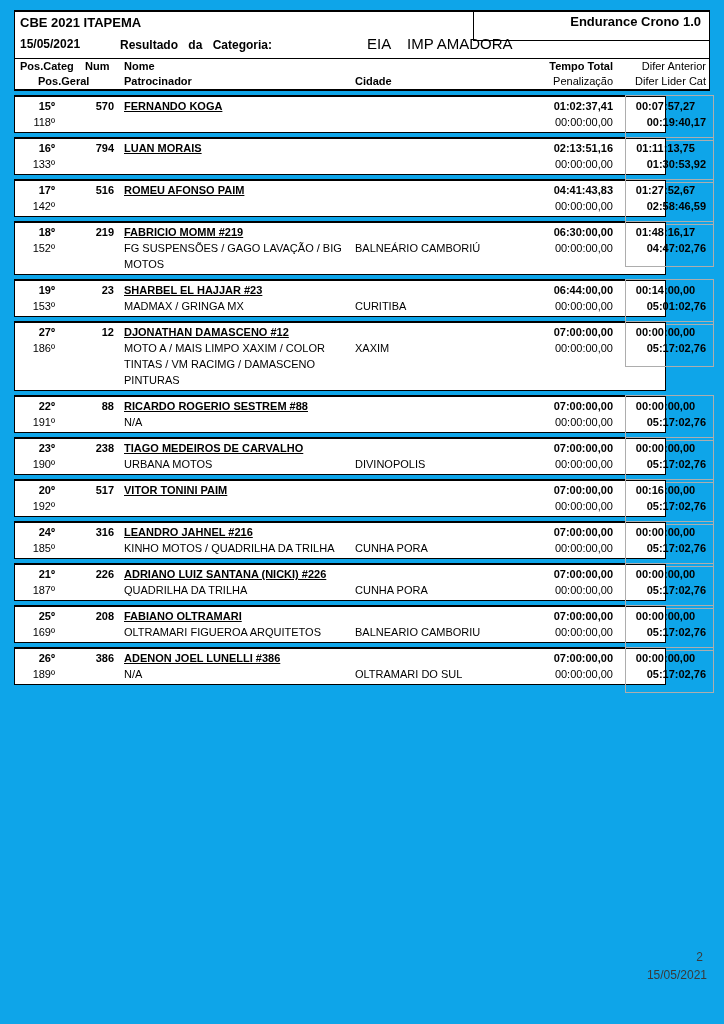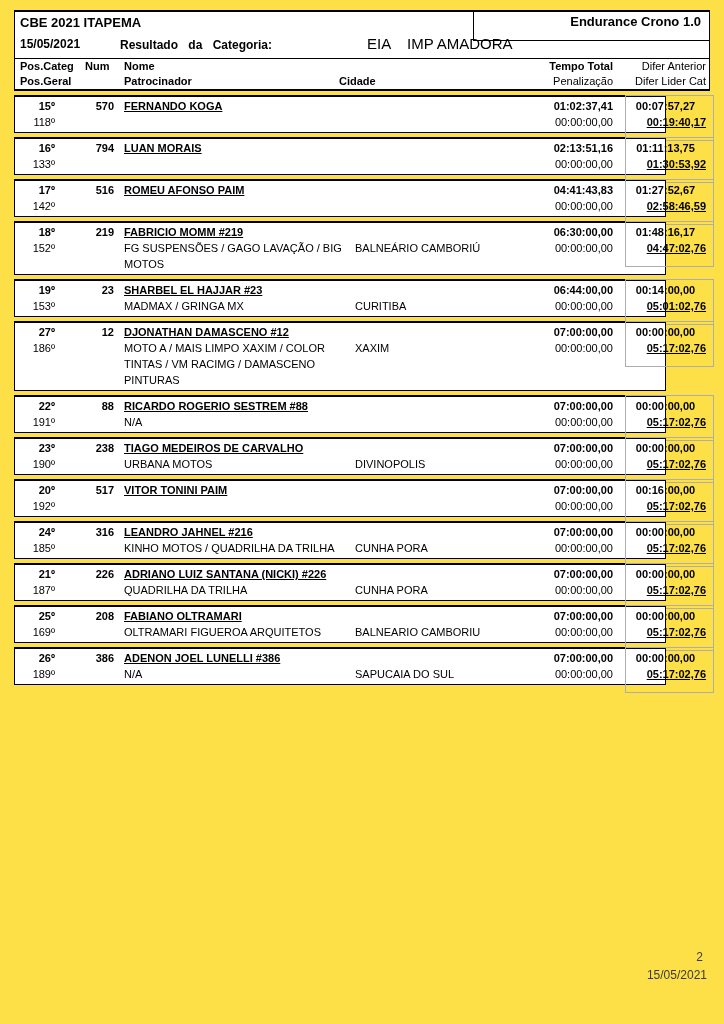--- a/index.html
+++ b/index.html
@@ -4,21 +4,21 @@
 <style>
   html,body{margin:0;padding:0;}
   body{
     width:724px;height:1024px;
     background:#e8e8e8;
     font-family:"Liberation Sans","DejaVu Sans",sans-serif;
     color:#000;
   }
   .page{
     position:relative;width:724px;height:1024px;
-    background:#fde047;overflow:hidden;
+    background:#0ea5e9;overflow:hidden;
   }
   .sheet{position:absolute;left:14px;top:10px;width:696px;}
 
   
   .header-box{
     box-sizing:border-box;width:696px;
     border:1px solid #000;border-top-width:2px;border-bottom-width:2px;
     background:#fff;
   }
   .hdr-row1{position:relative;height:21px;}
@@ -64,21 +64,21 @@
   .c-poscat {grid-column:1;grid-row:1;text-align:right;padding-right:1px;font-weight:700;}
   .c-num    {grid-column:2;grid-row:1;text-align:right;padding-right:2px;font-weight:700;}
   .c-nome   {grid-column:3 / 5;grid-row:1;padding-left:8px;font-weight:700;text-decoration:underline;}
   .c-tempo  {grid-column:5;grid-row:1;text-align:right;padding-right:12px;font-weight:700;}
   .c-difant {grid-column:6;grid-row:1;text-align:center;padding-right:3px;font-weight:700;}
   .c-posger {grid-column:1;grid-row:2;text-align:right;padding-right:1px;}
   .c-patro  {grid-column:3;grid-row:2;padding-left:8px;white-space:normal;}
   .c-patro span{display:inline-block;max-width:218px;}
   .c-cidade {grid-column:4;grid-row:2;padding-left:1px;}
   .c-penal  {grid-column:5;grid-row:2;text-align:right;padding-right:12px;}
-  .c-diflid {grid-column:6;grid-row:2;text-align:right;padding-right:3px;font-weight:700;text-decoration:underline;}
+  .c-diflid {grid-column:6;grid-row:2;text-align:right;padding-right:3px;font-weight:700;}
   .difer-frame{
     position:absolute;left:610px;top:-2px;width:87px;height:44px;
     border:1px solid #adadad;background:transparent;pointer-events:none;
   }
 
   
   .footer-pagenum{position:absolute;right:21px;top:950px;font-size:12px;color:#3a3a3a;}
   .footer-date{position:absolute;right:17px;top:968px;font-size:12px;color:#3a3a3a;}
 </style>
 </head>
@@ -97,23 +97,23 @@
         <span class="hdr-subtitle">Resultado da  Categoria:</span>
         <span class="hdr-catcode">EIA</span>
         <span class="hdr-catname">IMP AMADORA</span>
       </div>
       <div class="hdr-cols">
         <span class="hc r1 b" style="left:5px">Pos.Categ</span>
         <span class="hc r1 b" style="left:70px">Num</span>
         <span class="hc r1 b" style="left:109px">Nome</span>
         <span class="hc r1 b" style="right:96px">Tempo Total</span>
         <span class="hc r1" style="right:3px">Difer Anterior</span>
-        <span class="hc r2 b" style="left:5px">Pos.Geral</span>
+        <span class="hc r2 b" style="left:23px">Pos.Geral</span>
         <span class="hc r2 b" style="left:109px">Patrocinador</span>
-        <span class="hc r2 b" style="left:324px">Cidade</span>
+        <span class="hc r2 b" style="left:340px">Cidade</span>
         <span class="hc r2" style="right:96px">Penalização</span>
         <span class="hc r2" style="right:3px">Difer Lider Cat</span>
       </div>
     </div>
 
     <div class="results-list">
   <div class="entry">
     <span class="cell c-poscat">15º</span>
     <span class="cell c-num">570</span>
     <span class="cell c-nome">FERNANDO KOGA</span>
@@ -282,21 +282,21 @@
   </div>
 
   <div class="entry">
     <span class="cell c-poscat">26º</span>
     <span class="cell c-num">386</span>
     <span class="cell c-nome">ADENON JOEL LUNELLI #386</span>
     <span class="cell c-tempo">07:00:00,00</span>
     <span class="cell c-difant">00:00:00,00</span>
     <span class="cell c-posger">189º</span>
     <span class="cell c-patro"><span>N/A</span></span>
-    <span class="cell c-cidade">SAPUCAIA DO SUL</span>
+    <span class="cell c-cidade">OLTRAMARI DO SUL</span>
     <span class="cell c-penal">00:00:00,00</span>
     <span class="cell c-diflid">05:17:02,76</span>
     <span class="difer-frame"></span>
   </div>
 </div>
   </div>
 
   <div class="footer-pagenum">2</div>
   <div class="footer-date">15/05/2021</div>
 </div>

